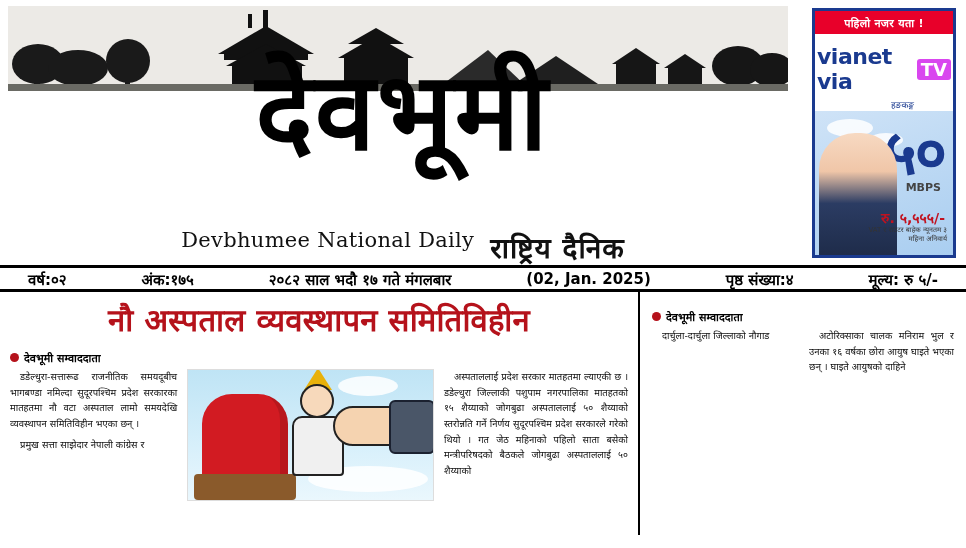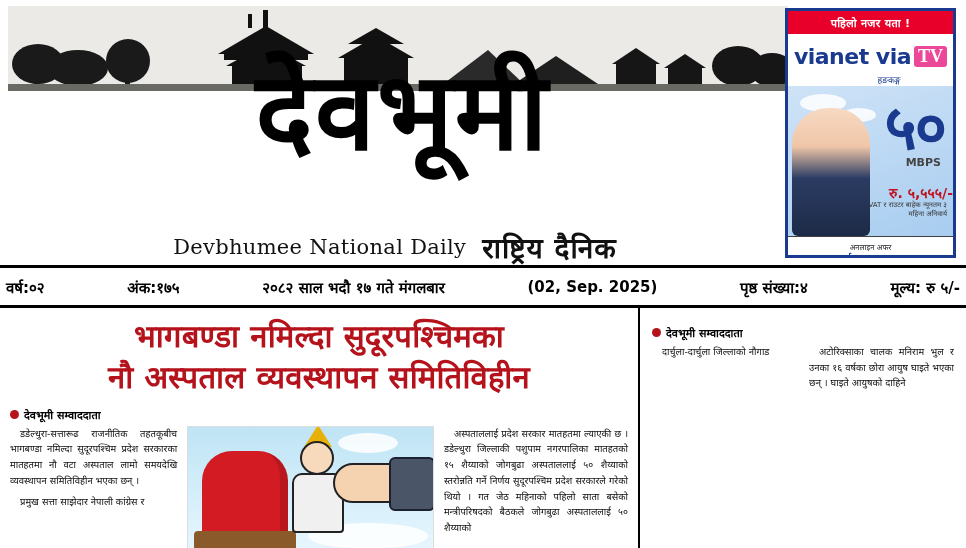--- a/index.html
+++ b/index.html
@@ -41,24 +41,24 @@
     font-family: "DejaVu Sans", sans-serif;
     font-size: 108px;
     font-weight: bold;
     line-height: 1;
     letter-spacing: 2px;
     color: #000;
     white-space: nowrap;
   }
   .mast-sub-row {
     position: absolute;
-    left: 0; top: 228px;
+    left: 8px; top: 228px;
     width: 790px;
     display: flex;
-    align-items: center;
+    align-items: flex-start;
     justify-content: center;
     gap: 16px;
   }
   .mast-sub-en {
     font-family: "DejaVu Serif", serif;
     font-size: 21px;
     color: #111;
     letter-spacing: .3px;
   }
   .mast-sub-np {
@@ -66,21 +66,21 @@
     font-size: 28px;
     font-weight: bold;
     color: #111;
     letter-spacing: 1px;
   }
 
   
   .ad-box {
     position: absolute;
     right: 10px; top: 8px;
-    width: 171px; height: 250px;
+    width: 144px; height: 250px;
     border: 3px solid #1a3a8f;
     background: #ffffff;
     overflow: hidden;
   }
   .ad-ribbon {
     background: #e8002a;
     color: #fff;
     font-size: 11px;
     font-weight: bold;
     text-align: center;
@@ -91,23 +91,23 @@
   .ad-logo {
     display: flex; align-items: center; justify-content: center;
     gap: 3px;
     padding: 8px 2px 2px;
   }
   .ad-logo-main {
     font-size: 22px; font-weight: bold;
     color: #1a3a8f; letter-spacing: -.5px;
   }
   .ad-logo-tv {
-    background: #ec4899; color: #fff;
+    background: #d946ef; color: #fff;
     font-size: 18px; font-weight: bold;
-    padding: 0 4px; border-radius: 3px; font-family: Liberation Serif, serif;
+    padding: 0 4px; border-radius: 3px;
   }
   .ad-loc {
     text-align: center; font-size: 9px; color: #1a3a8f;
     margin-top: 2px;
     padding-left: 37px;
   }
   .ad-body {
     position: relative;
     height: 150px;
     background: linear-gradient(160deg, #cfe3f7 0%, #a8cdf0 100%);
@@ -122,45 +122,45 @@
     position: absolute; right: 12px; top: 70px;
     font-size: 11px; font-weight: bold; color: #444;
   }
   .ad-person {
     position: absolute; left: 4px; bottom: 0;
     width: 78px; height: 128px;
     background: linear-gradient(180deg,#f7d9c2 0%, #f0c6a8 30%, #2b3c63 55%, #1d2a47 100%);
     border-radius: 36px 36px 6px 6px;
   }
   .ad-price {
-    position: absolute; right: 0; bottom: 34px;
+    position: absolute; right: 8px; bottom: 34px;
     font-size: 14px; font-weight: bold; color: #c1121f;
   }
   .ad-note {
     position: absolute; right: 6px; bottom: 18px;
     font-size: 7px; color: #333; text-align: right; line-height: 1.2;
     width: 92px;
   }
   .ad-foot {
     height: 34px; background: #fff;
     display: flex; flex-direction: column;
     align-items: center; justify-content: center;
     font-size: 7.5px; color: #222; line-height: 1.3;
     border-top: 1px solid #404040;
   }
   .ad-foot b { font-size: 9px; color: #1a3a8f; }
 
   
   .info-bar {
-    height: 40px;
+    height: 24px;
     border-bottom: 3px solid #000;
     display: flex;
     align-items: center;
     justify-content: space-between;
-    padding: 0 6px;
+    padding: 0 28px;
     font-size: 15px;
     font-weight: bold;
     color: #000;
   }
   .info-bar span { white-space: nowrap; }
   .info-date { font-weight: bold; }
 
   
   .content {
     display: flex;
@@ -367,41 +367,40 @@
         <span>अनलाइन अफर</span>
         <b>सम्पर्क : ०१-५१००१११</b>
       </div>
     </div>
   </div>
 
   <div class="info-bar">
     <span>वर्ष:०२</span>
     <span>अंक:१७५</span>
     <span class="info-date">२०८२ साल भदौ १७ गते मंगलबार</span>
-    <span class="info-date">(02, Sep. 2025)</span>
+    <span class="info-date">(02, Jan. 2025)</span>
     <span>पृष्ठ संख्या:४</span>
     <span>मूल्य: रु ५/-</span>
   </div>
 
   <div class="content">
 
     <div class="col-left">
       <div class="headline-main">
-        <div>भागबण्डा नमिल्दा सुदूरपश्चिमका</div>
         <div>नौ अस्पताल व्यवस्थापन समितिविहीन</div>
       </div>
 
       <div class="byline">
         <span class="byline-dot"></span>
         <span>देवभूमी सम्वाददाता</span>
       </div>
 
       <div class="left-body">
         <div class="lead-col">
-          <p>डडेल्धुरा-सत्तारूढ   राजनीतिक तहतकूबीच भागबण्डा नमिल्दा सुदूरपश्चिम प्रदेश सरकारका मातहतमा नौ वटा अस्पताल लामो समयदेखि व्यवस्थापन समितिविहीन भएका छन् ।</p>
+          <p>डडेल्धुरा-सत्तारूढ   राजनीतिक समयदूबीच भागबण्डा नमिल्दा सुदूरपश्चिम प्रदेश सरकारका मातहतमा नौ वटा अस्पताल लामो समयदेखि व्यवस्थापन समितिविहीन भएका छन् ।</p>
           <p>प्रमुख सत्ता साझेदार नेपाली कांग्रेस र</p>
         </div>
 
         <div class="cartoon">
           <div class="cloud" style="left:150px;top:6px;width:60px;height:20px;"></div>
           <div class="cloud" style="left:120px;top:96px;width:120px;height:26px;"></div>
           <div class="chair"></div>
           <div class="clown-hat"></div>
           <div class="clown-head"></div>
           <div class="clown-body"></div>

